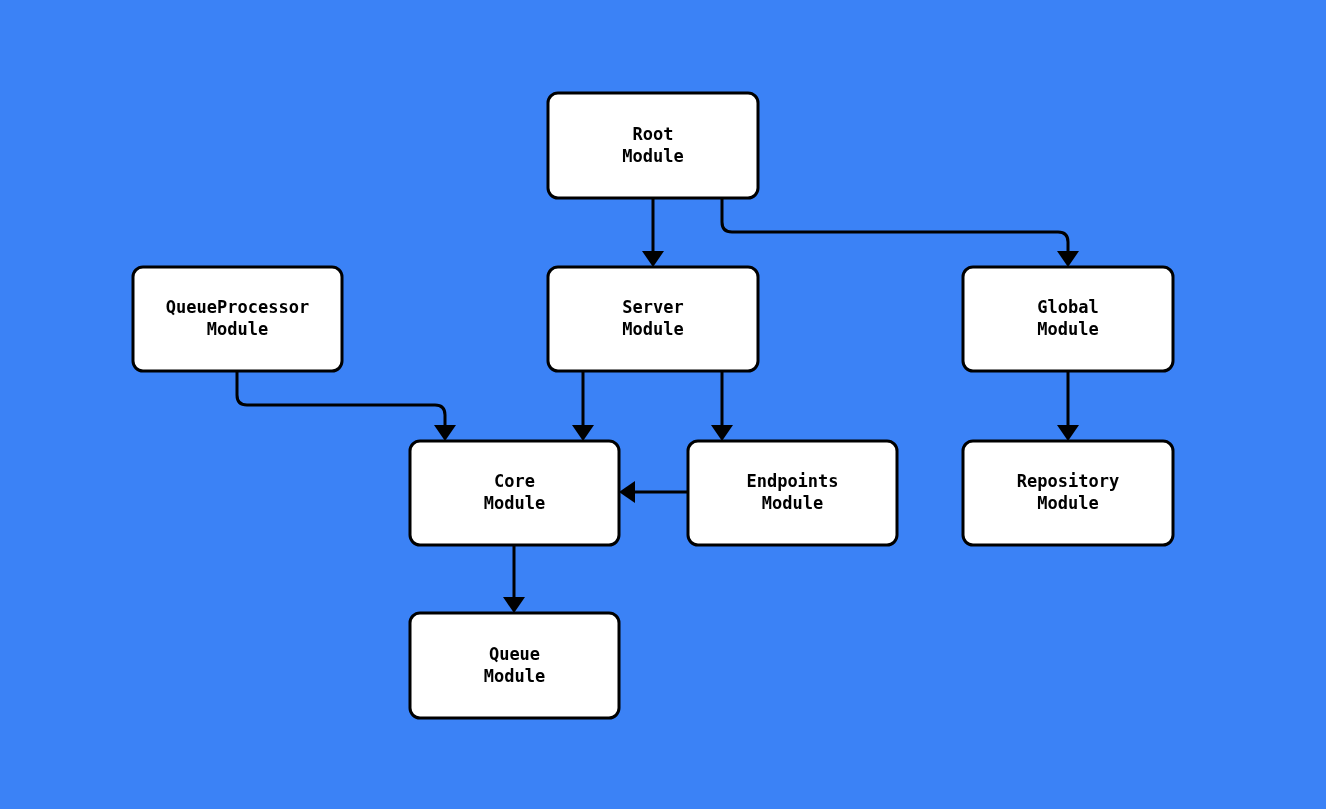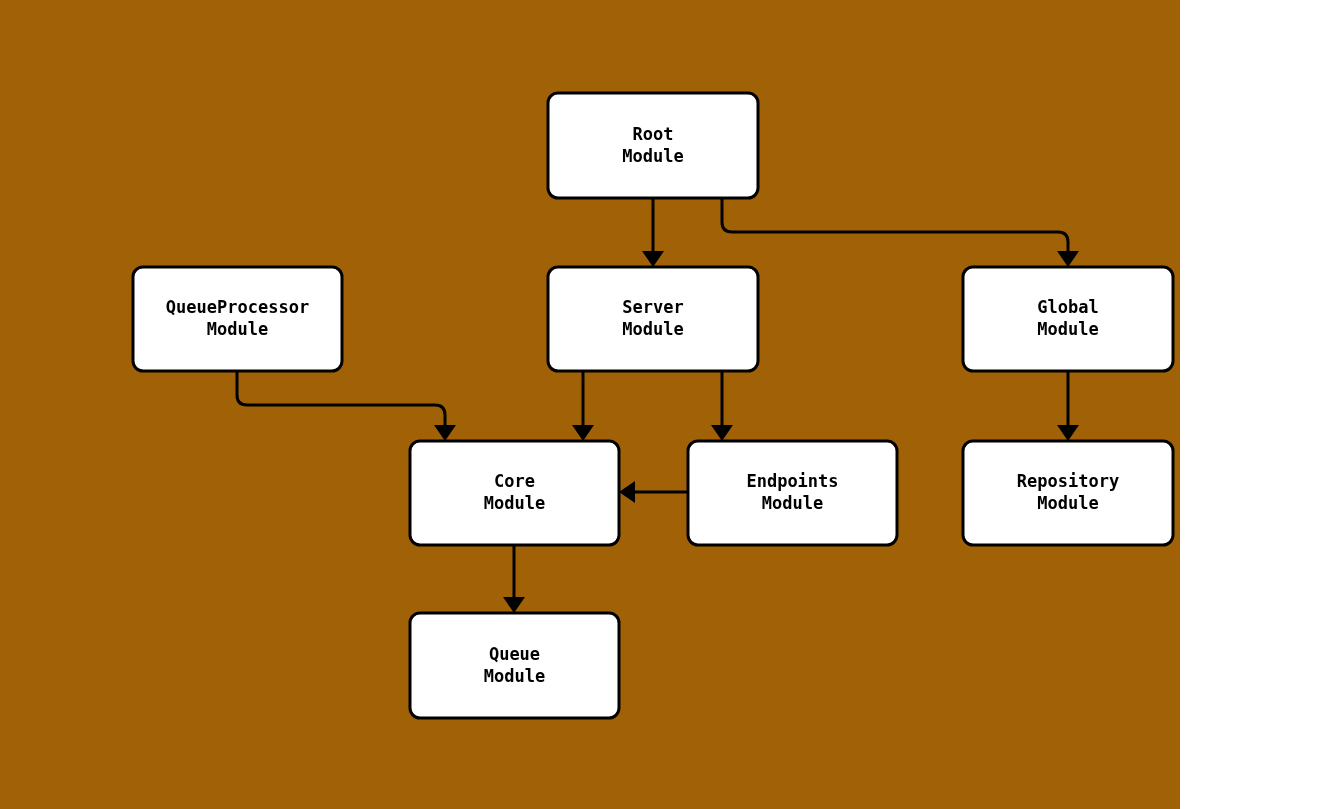--- a/index.html
+++ b/index.html
@@ -9,23 +9,23 @@
     background: #ffffff;
   }
   body {
     width: 1337px;
     height: 809px;
     overflow: hidden;
     font-family: "DejaVu Sans Mono", "Liberation Mono", monospace;
   }
   #diagram-root {
     position: relative;
-    width: 1180px;
+    width: 1326px;
     height: 809px;
-    background: #a16207;
+    background: #3b82f6;
   }
   svg#diagram-svg {
     display: block;
     width: 1337px;
     height: 809px;
   }
   .node-box {
     fill: #ffffff;
     stroke: #000000;
     stroke-width: 3;

